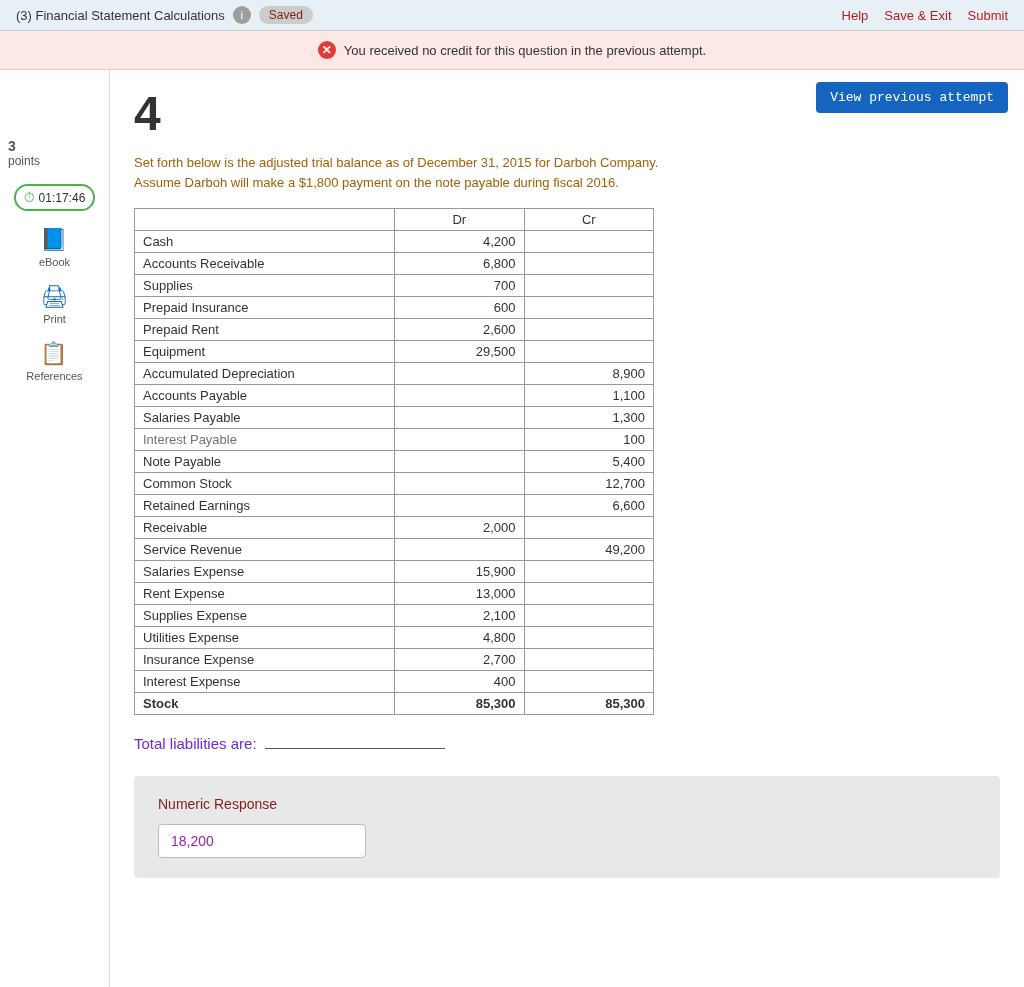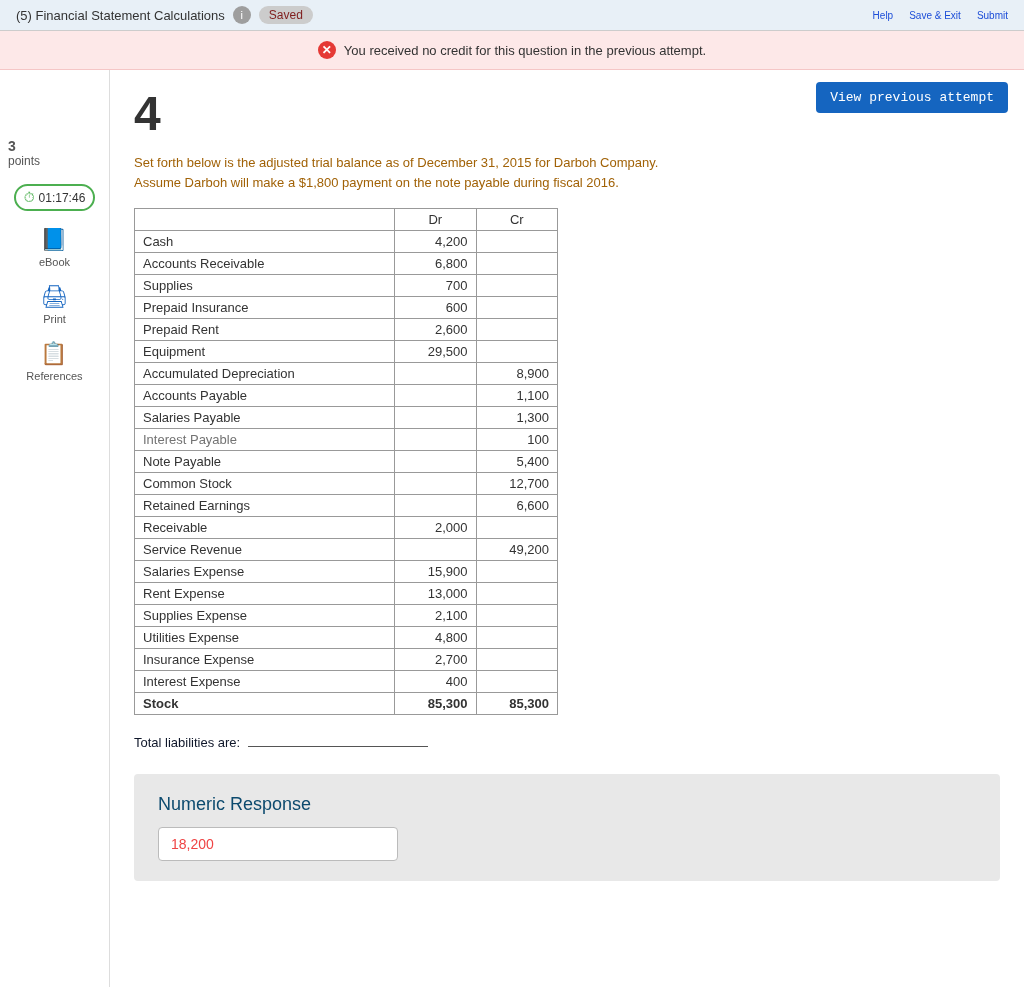--- a/index.html
+++ b/index.html
@@ -4,21 +4,21 @@
   <style>
     * { box-sizing: border-box; margin: 0; padding: 0; }
     body { font-family: Arial, sans-serif; font-size: 13px; background: #f0f0f0; color: #333; }
 
     .top-bar {
       display: flex; align-items: center; justify-content: space-between;
       background: #e8f0f7; padding: 6px 16px; border-bottom: 1px solid #ccc;
     }
     .top-bar-left { display: flex; align-items: center; gap: 8px; font-size: 13px; color: #333; }
     .top-bar-right { display: flex; align-items: center; gap: 16px; }
-    .top-bar-right a { color: #1d4ed8; text-decoration: none; font-size: 10px; }
+    .top-bar-right a { color: #b91c1c; text-decoration: none; font-size: 13px; }
     .saved-badge { background: #ccc; color: #7f1d1d; padding: 2px 10px; border-radius: 10px; font-size: 12px; }
 
     .alert-bar {
       background: #fde8e8; border-bottom: 1px solid #f5c6c6;
       display: flex; align-items: center; justify-content: center;
       padding: 10px 16px; gap: 8px;
     }
     .alert-icon { background: #e53935; color: white; border-radius: 50%; width: 18px; height: 18px; display: flex; align-items: center; justify-content: center; font-size: 12px; font-weight: bold; flex-shrink: 0; }
     .alert-text { font-size: 13px; color: #333; text-align: right; }
 
@@ -42,46 +42,46 @@
 
     .view-prev-btn {
       position: absolute; top: 12px; right: 16px;
       background: #1565c0; color: white; border: none; border-radius: 4px;
       padding: 8px 14px; font-size: 13px; cursor: pointer; font-family: Liberation Mono, monospace;
     }
 
     .question-number { font-size: 48px; font-weight: bold; color: #333; margin-bottom: 12px; }
     .question-text { font-size: 13px; color: #a16207; line-height: 1.5; margin-bottom: 16px; }
 
-    .trial-table { border-collapse: collapse; width: 424px; margin-bottom: 20px; }
+    .trial-table { border-collapse: collapse; width: 520px; margin-bottom: 20px; }
     .trial-table th, .trial-table td {
       border: 1px solid #999; padding: 3px 8px; font-size: 13px;
     }
     .trial-table th { text-align: center; background: #fff; font-weight: normal; }
     .trial-table td:first-child { text-align: left; }
     .trial-table td:nth-child(2), .trial-table td:nth-child(3) { text-align: right; min-width: 80px; }
     .trial-table tr.totals-row td { font-weight: bold; }
     .interest-payable { color: #737373; }
 
-    .total-liabilities { font-size: 13px; color: #0f172a; margin-bottom: 24px; }
+    .total-liabilities { font-size: 15px; color: #6d28d9; margin-bottom: 24px; }
     .total-liabilities span.line { display: inline-block; width: 180px; border-bottom: 1px solid #555; margin-left: 4px; }
 
     .numeric-section { background: #e8e8e8; border-radius: 4px; padding: 20px 24px; margin-top: 8px; }
-    .numeric-label { font-size: 18px; color: #0c4a6e; margin-bottom: 12px; }
+    .numeric-label { font-size: 14px; color: #7f1d1d; margin-bottom: 12px; }
     .numeric-input {
       background: white; border: 1px solid #bbb; border-radius: 4px;
-      padding: 8px 12px; font-size: 14px; width: 240px; color: #ef4444;
+      padding: 8px 12px; font-size: 14px; width: 208px; color: #a21caf;
     }
   </style>
 </head>
 <body>
 
 <div class="top-bar">
   <div class="top-bar-left">
-    <span>(5) Financial Statement Calculations</span>
+    <span>(3) Financial Statement Calculations</span>
     <span style="background:#9e9e9e;color:white;border-radius:50%;width:18px;height:18px;display:inline-flex;align-items:center;justify-content:center;font-size:11px;">i</span>
     <span class="saved-badge">Saved</span>
   </div>
   <div class="top-bar-right">
     <a href="#">Help</a>
     <a href="#">Save &amp; Exit</a>
     <a href="#">Submit</a>
   </div>
 </div>
 

